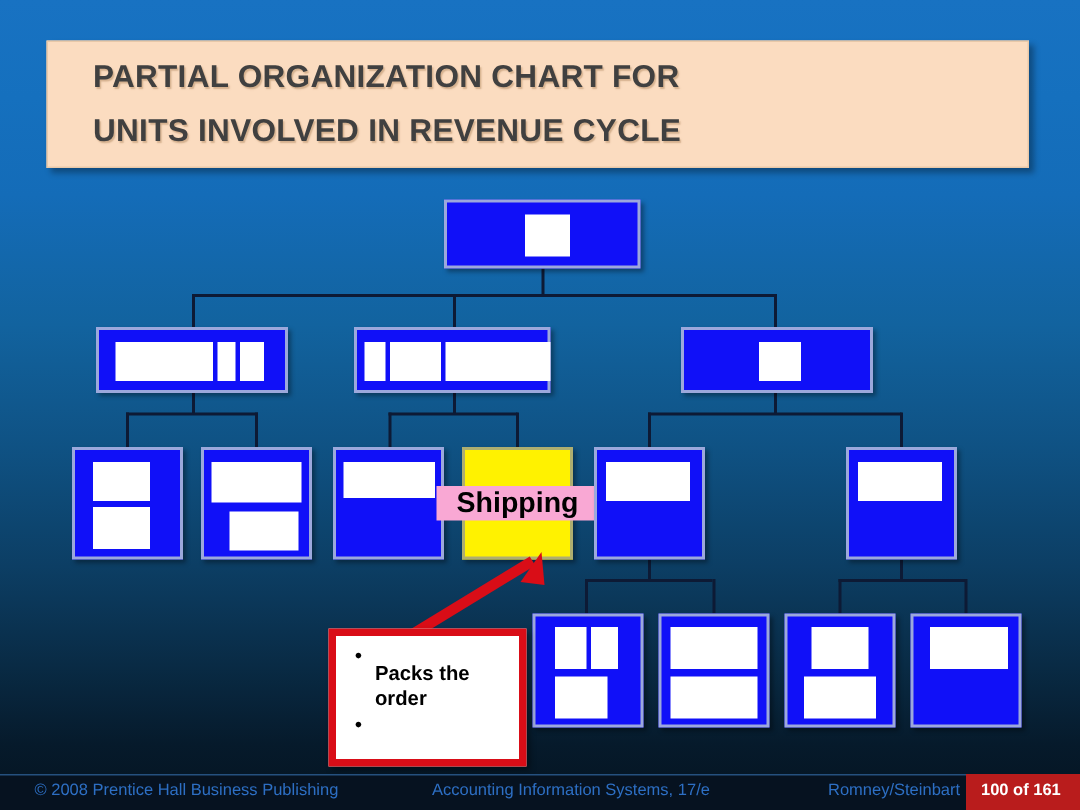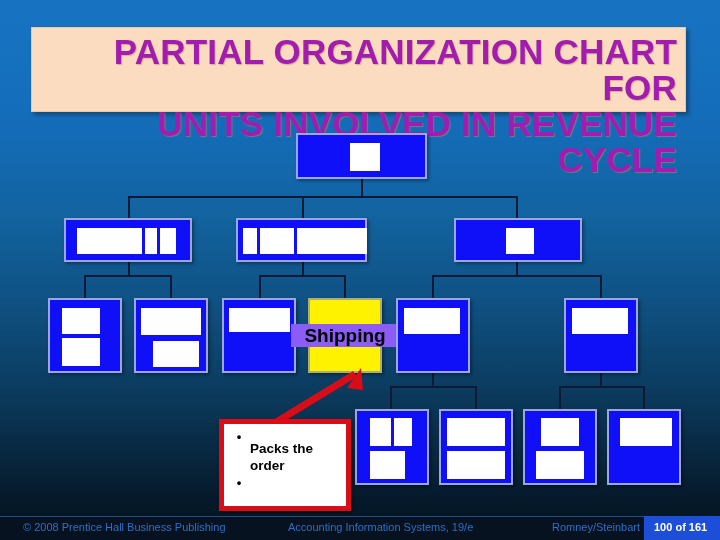--- a/index.html
+++ b/index.html
@@ -35,28 +35,27 @@
     background: #FBDCC0;
     border: 1px solid #E8C8A8;
     box-shadow: 3px 3px 4px rgba(0,0,0,0.32);
     box-sizing: border-box;
   }
   #title-text {
     position: absolute;
     left: 30px;
     top: 6px;
     right: 8px;
-    color: #a21caf;
-    font-size: 35px;
+    color: #404040;
+    font-size: 21px;
     font-weight: bold;
     line-height: 36px;
     letter-spacing: 0.2px;
     text-shadow: 1px 1px 1px rgba(180,140,100,0.55);
     white-space: pre-line;
-    text-align: right;
   }
 
   
   .conn {
     position: absolute;
     background: #0D1A35;
   }
   .conn.h { height: 2px; }
   .conn.v { width: 2px; }
 
@@ -78,21 +77,21 @@
     position: absolute;
     background: #FFF200;
     border: 2px solid #AEAE70;
     box-sizing: border-box;
     box-shadow: 2px 2px 3px rgba(0,0,0,0.35);
     display: flex;
     align-items: center;
     justify-content: center;
   }
   #shipping-label {
-    background: #8b5cf6;
+    background: #f9a8d4;
     color: #000000;
     font-size: 19px;
     font-weight: bold;
     line-height: 23px;
     padding: 0 13px;
     font-family: "Liberation Sans", sans-serif;
   }
 
   
   #callout {
@@ -160,21 +159,21 @@
   }
   #foot-copyright { left: 12px; }
   #foot-bookinfo  { left: 277px; }
   #foot-authors   { left: 541px; }
   #page-chip {
     position: absolute;
     left: 644px;
     top: 0px;
     width: 76px;
     height: 24px;
-    background: #1d4ed8;
+    background: #b91c1c;
   }
   #page-num {
     position: absolute;
     left: 10px;
     top: 5px;
     color: #FFFFFF;
     font-size: 11px;
     font-weight: bold;
     white-space: nowrap;
   }
@@ -299,20 +298,20 @@
       <span class="callout-txt">Packs the order</span>
     </div>
     <div class="callout-row">
       <span class="callout-bullet">•</span>
     </div>
   </div>
 
   <div id="footer">
     <div id="footer-rule"></div>
     <div class="foot-txt" id="foot-copyright">© 2008 Prentice Hall Business Publishing</div>
-    <div class="foot-txt" id="foot-bookinfo">Accounting Information Systems, 19/e</div>
+    <div class="foot-txt" id="foot-bookinfo">Accounting Information Systems, 17/e</div>
     <div class="foot-txt" id="foot-authors">Romney/Steinbart</div>
     <div id="page-chip">
       <div id="page-num">100 of 161</div>
     </div>
   </div>
 
 </div>
 
 </body></html>

